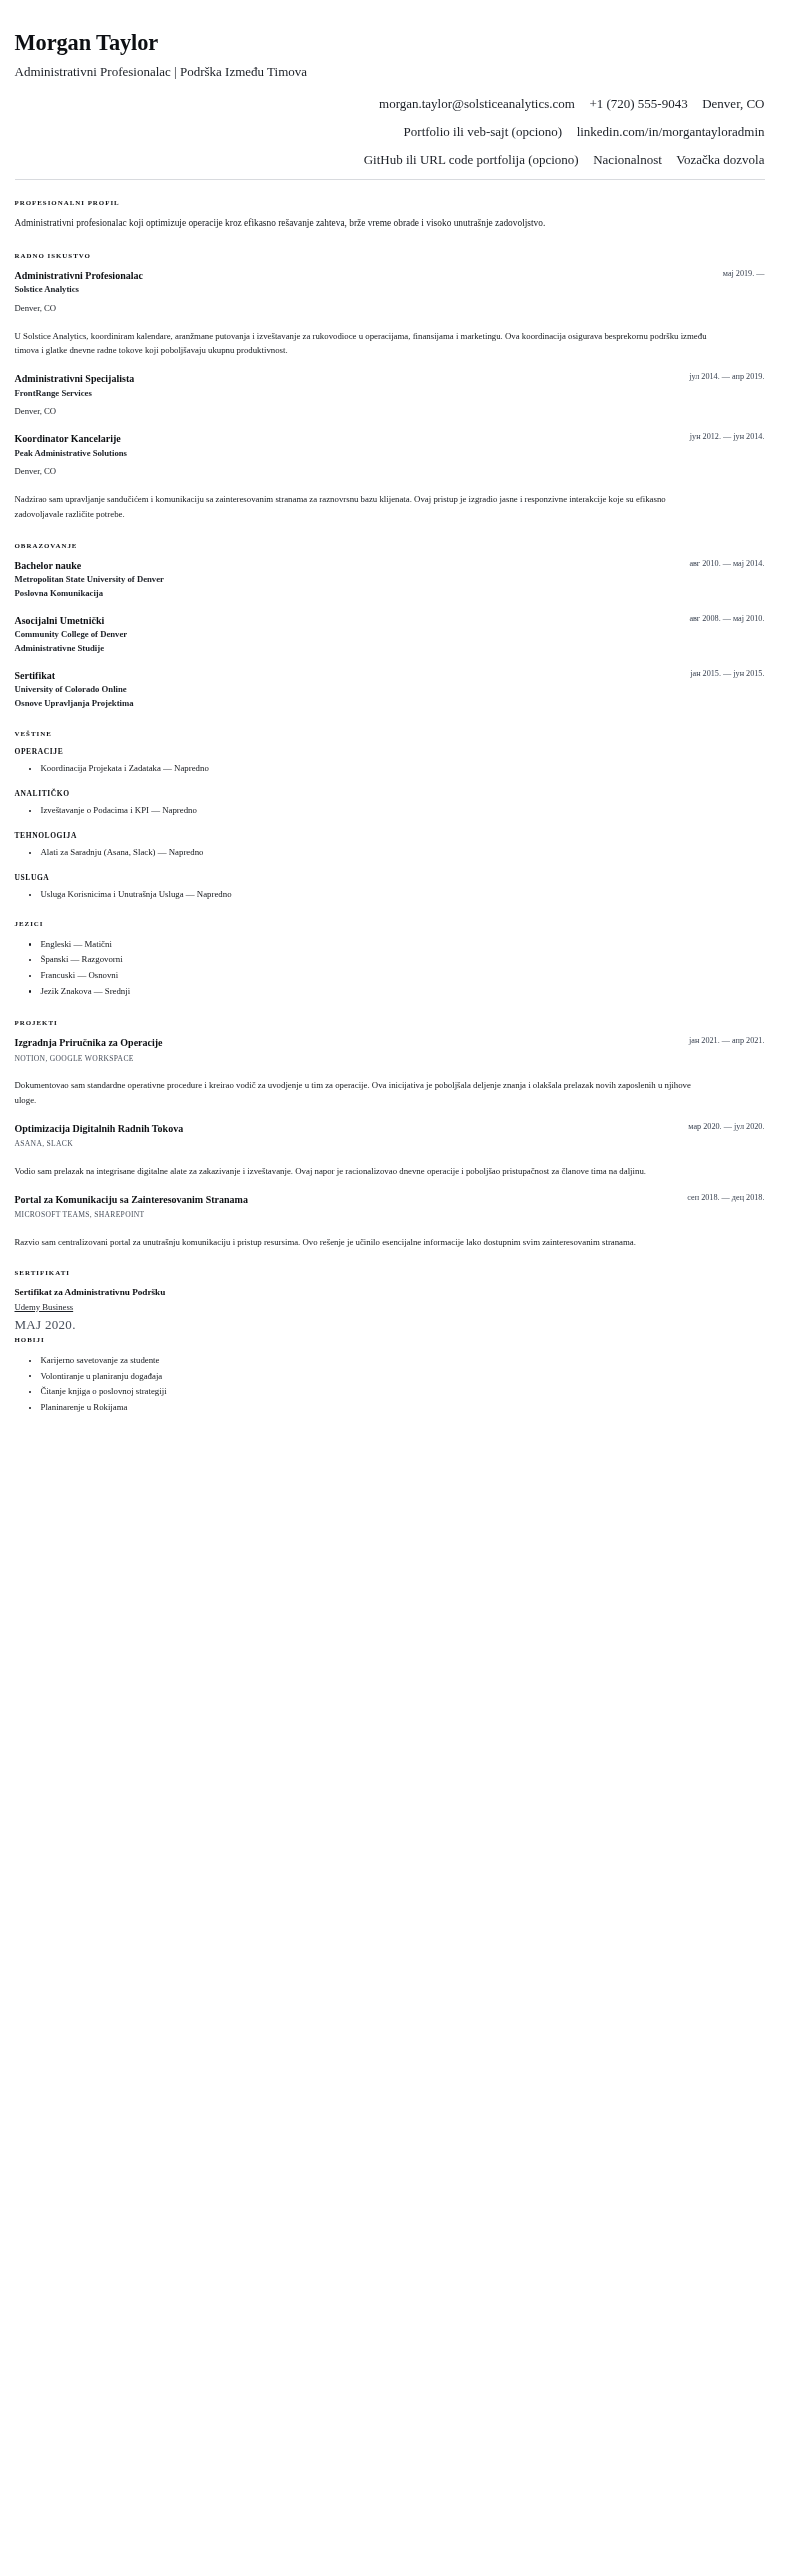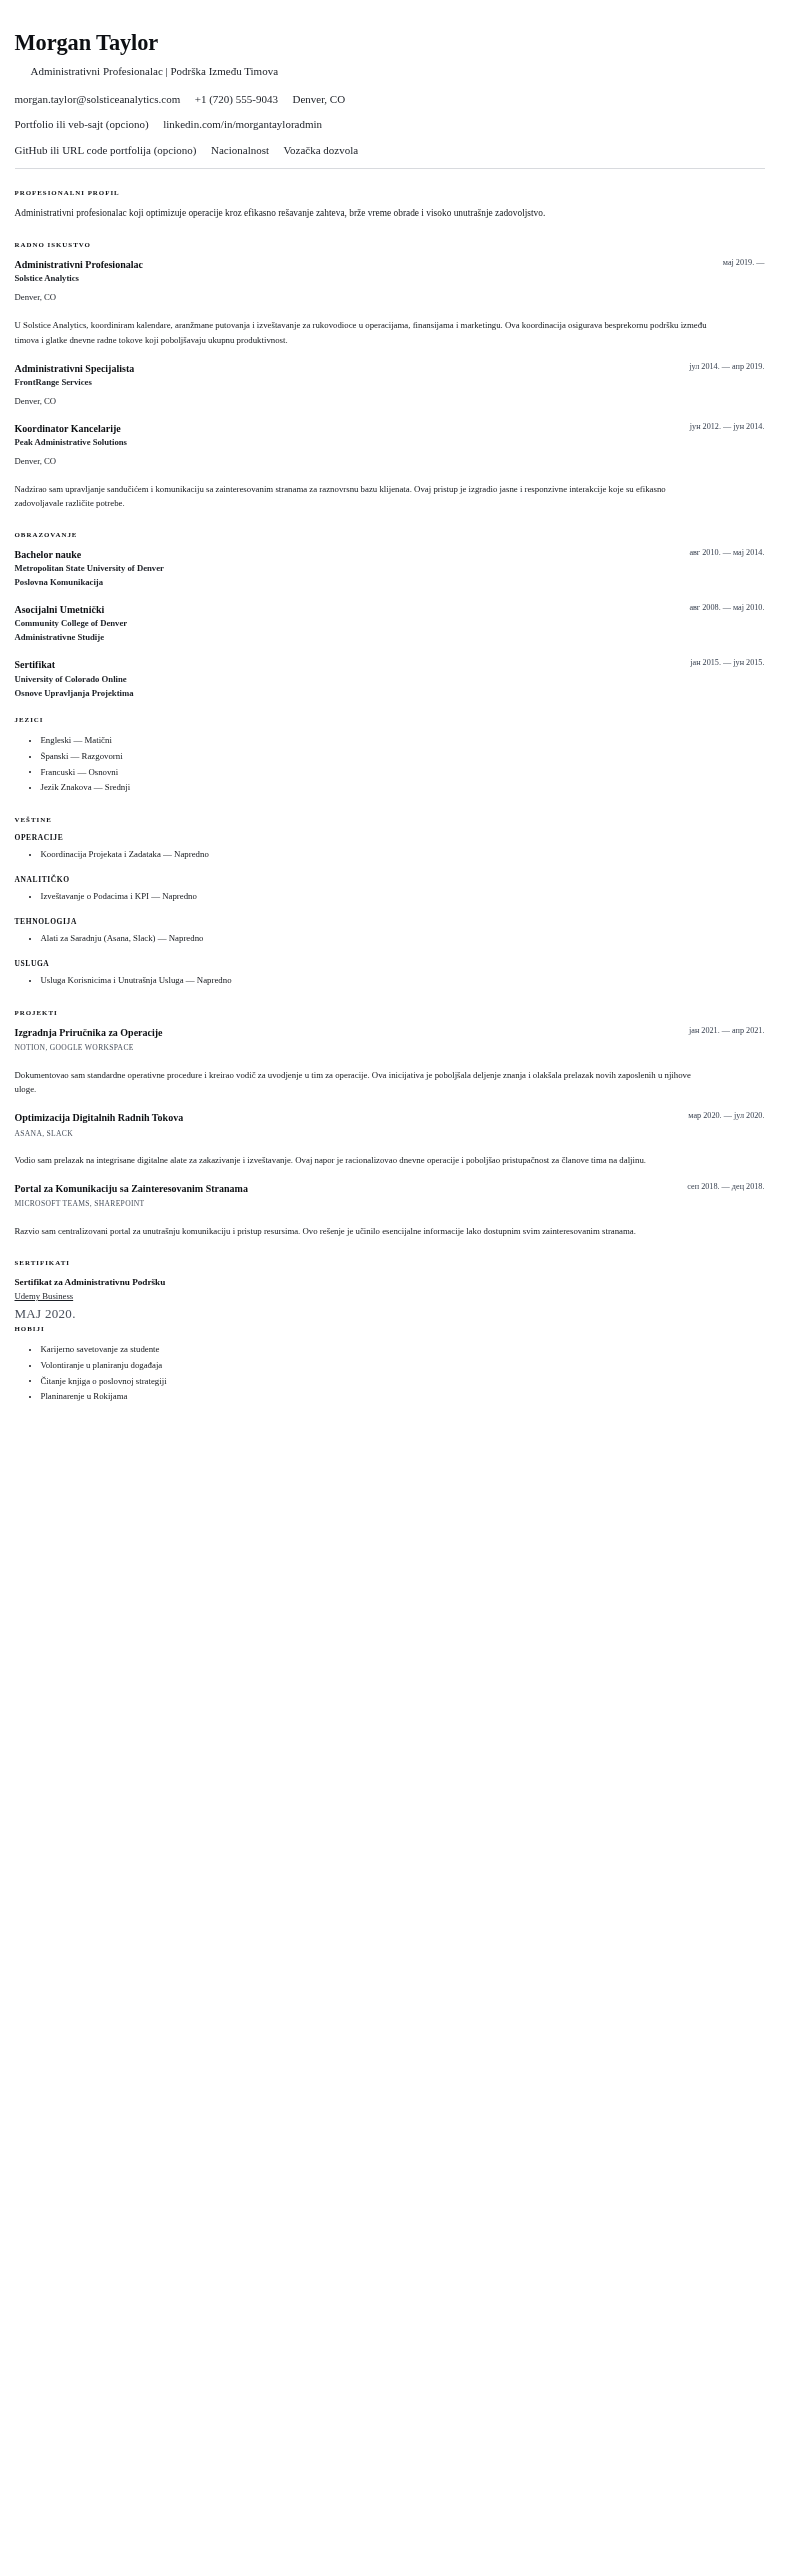--- a/index.html
+++ b/index.html
@@ -28,31 +28,32 @@
   
   .name {
     font-size: 22.4px;
     font-weight: bold;
     letter-spacing: -0.1px;
     line-height: 1.12;
     margin: 0 0 8.6px 0;
     color: #0d0f13;
   }
   .tagline {
-    font-size: 11px;
+    font-size: 13px;
     line-height: 1.3;
     color: #1b1f26;
-    margin: 0 0 14px 16px;
+    margin: 0 0 14px 0;
   }
   .contact-row {
-    font-size: 11px;
+    font-size: 13px;
     line-height: 1.35;
     color: #1b1f26;
     margin: 0 0 10.5px 0;
     display: block;
+    text-align: right;
   }
   .contact-row .ci { display: inline-block; }
   .contact-row .gap { display: inline-block; width: 14.5px; }
 
   .divider {
     height: 0.7px;
     background: #d8dade;
     border: 0;
     margin: 9.2px 0 0 0;
     width: 750px;
@@ -279,63 +280,63 @@
       <div class="entry">
         <div class="entry-head">
           <div class="entry-title">Sertifikat</div>
           <div class="entry-date">јан 2015. — јун 2015.</div>
         </div>
         <div class="entry-org">University of Colorado Online</div>
         <div class="entry-org">Osnove Upravljanja Projektima</div>
       </div>
     </section>
 
+    <section class="section">
+      <h2 class="section-title">VEŠTINE</h2>
+
+      <div class="skill-group">
+        <h3 class="skill-group-title">OPERACIJE</h3>
+        <ul class="bullets">
+          <li>Koordinacija Projekata i Zadataka — Napredno</li>
+        </ul>
+      </div>
+
+      <div class="skill-group">
+        <h3 class="skill-group-title">ANALITIČKO</h3>
+        <ul class="bullets">
+          <li>Izveštavanje o Podacima i KPI — Napredno</li>
+        </ul>
+      </div>
+
+      <div class="skill-group">
+        <h3 class="skill-group-title">TEHNOLOGIJA</h3>
+        <ul class="bullets">
+          <li>Alati za Saradnju (Asana, Slack) — Napredno</li>
+        </ul>
+      </div>
+
+      <div class="skill-group">
+        <h3 class="skill-group-title">USLUGA</h3>
+        <ul class="bullets">
+          <li>Usluga Korisnicima i Unutrašnja Usluga — Napredno</li>
+        </ul>
+      </div>
+    </section>
+
     <section class="section lang-block">
       <h2 class="section-title">JEZICI</h2>
       <ul class="bullets">
         <li>Engleski — Matični</li>
         <li>Španski — Razgovorni</li>
         <li>Francuski — Osnovni</li>
         <li>Jezik Znakova — Srednji</li>
       </ul>
     </section>
 
     <section class="section">
-      <h2 class="section-title">VEŠTINE</h2>
-
-      <div class="skill-group">
-        <h3 class="skill-group-title">OPERACIJE</h3>
-        <ul class="bullets">
-          <li>Koordinacija Projekata i Zadataka — Napredno</li>
-        </ul>
-      </div>
-
-      <div class="skill-group">
-        <h3 class="skill-group-title">ANALITIČKO</h3>
-        <ul class="bullets">
-          <li>Izveštavanje o Podacima i KPI — Napredno</li>
-        </ul>
-      </div>
-
-      <div class="skill-group">
-        <h3 class="skill-group-title">TEHNOLOGIJA</h3>
-        <ul class="bullets">
-          <li>Alati za Saradnju (Asana, Slack) — Napredno</li>
-        </ul>
-      </div>
-
-      <div class="skill-group">
-        <h3 class="skill-group-title">USLUGA</h3>
-        <ul class="bullets">
-          <li>Usluga Korisnicima i Unutrašnja Usluga — Napredno</li>
-        </ul>
-      </div>
-    </section>
-
-    <section class="section">
       <h2 class="section-title">PROJEKTI</h2>
 
       <div class="entry">
         <div class="entry-head">
           <div class="entry-title">Izgradnja Priručnika za Operacije</div>
           <div class="entry-date">јан 2021. — апр 2021.</div>
         </div>
         <div class="entry-meta">NOTION, GOOGLE WORKSPACE</div>
         <p class="entry-desc">Dokumentovao sam standardne operativne procedure i kreirao vodič za uvodjenje u tim za operacije. Ova inicijativa je poboljšala deljenje znanja i olakšala prelazak novih zaposlenih u njihove uloge.</p>
       </div>

